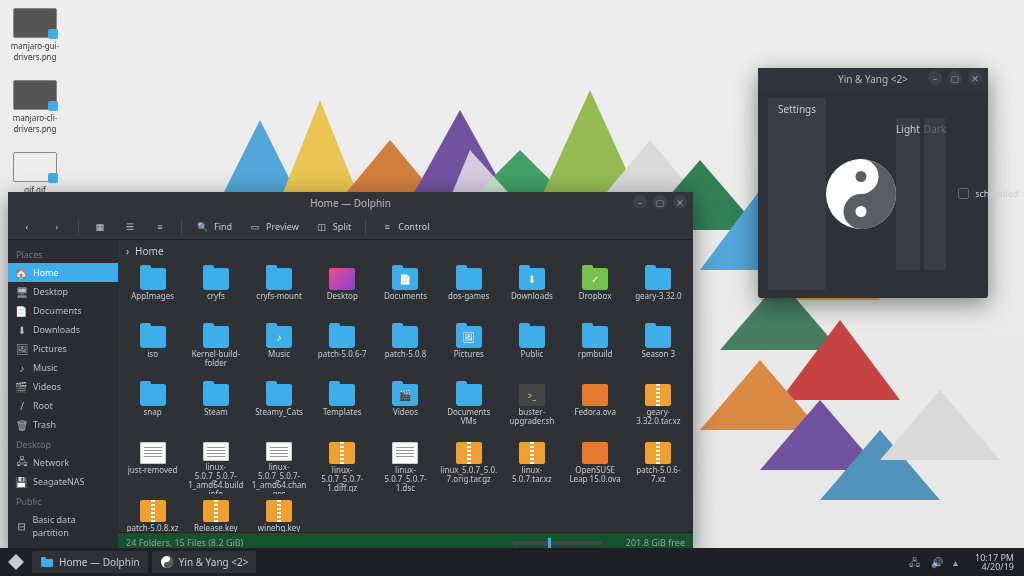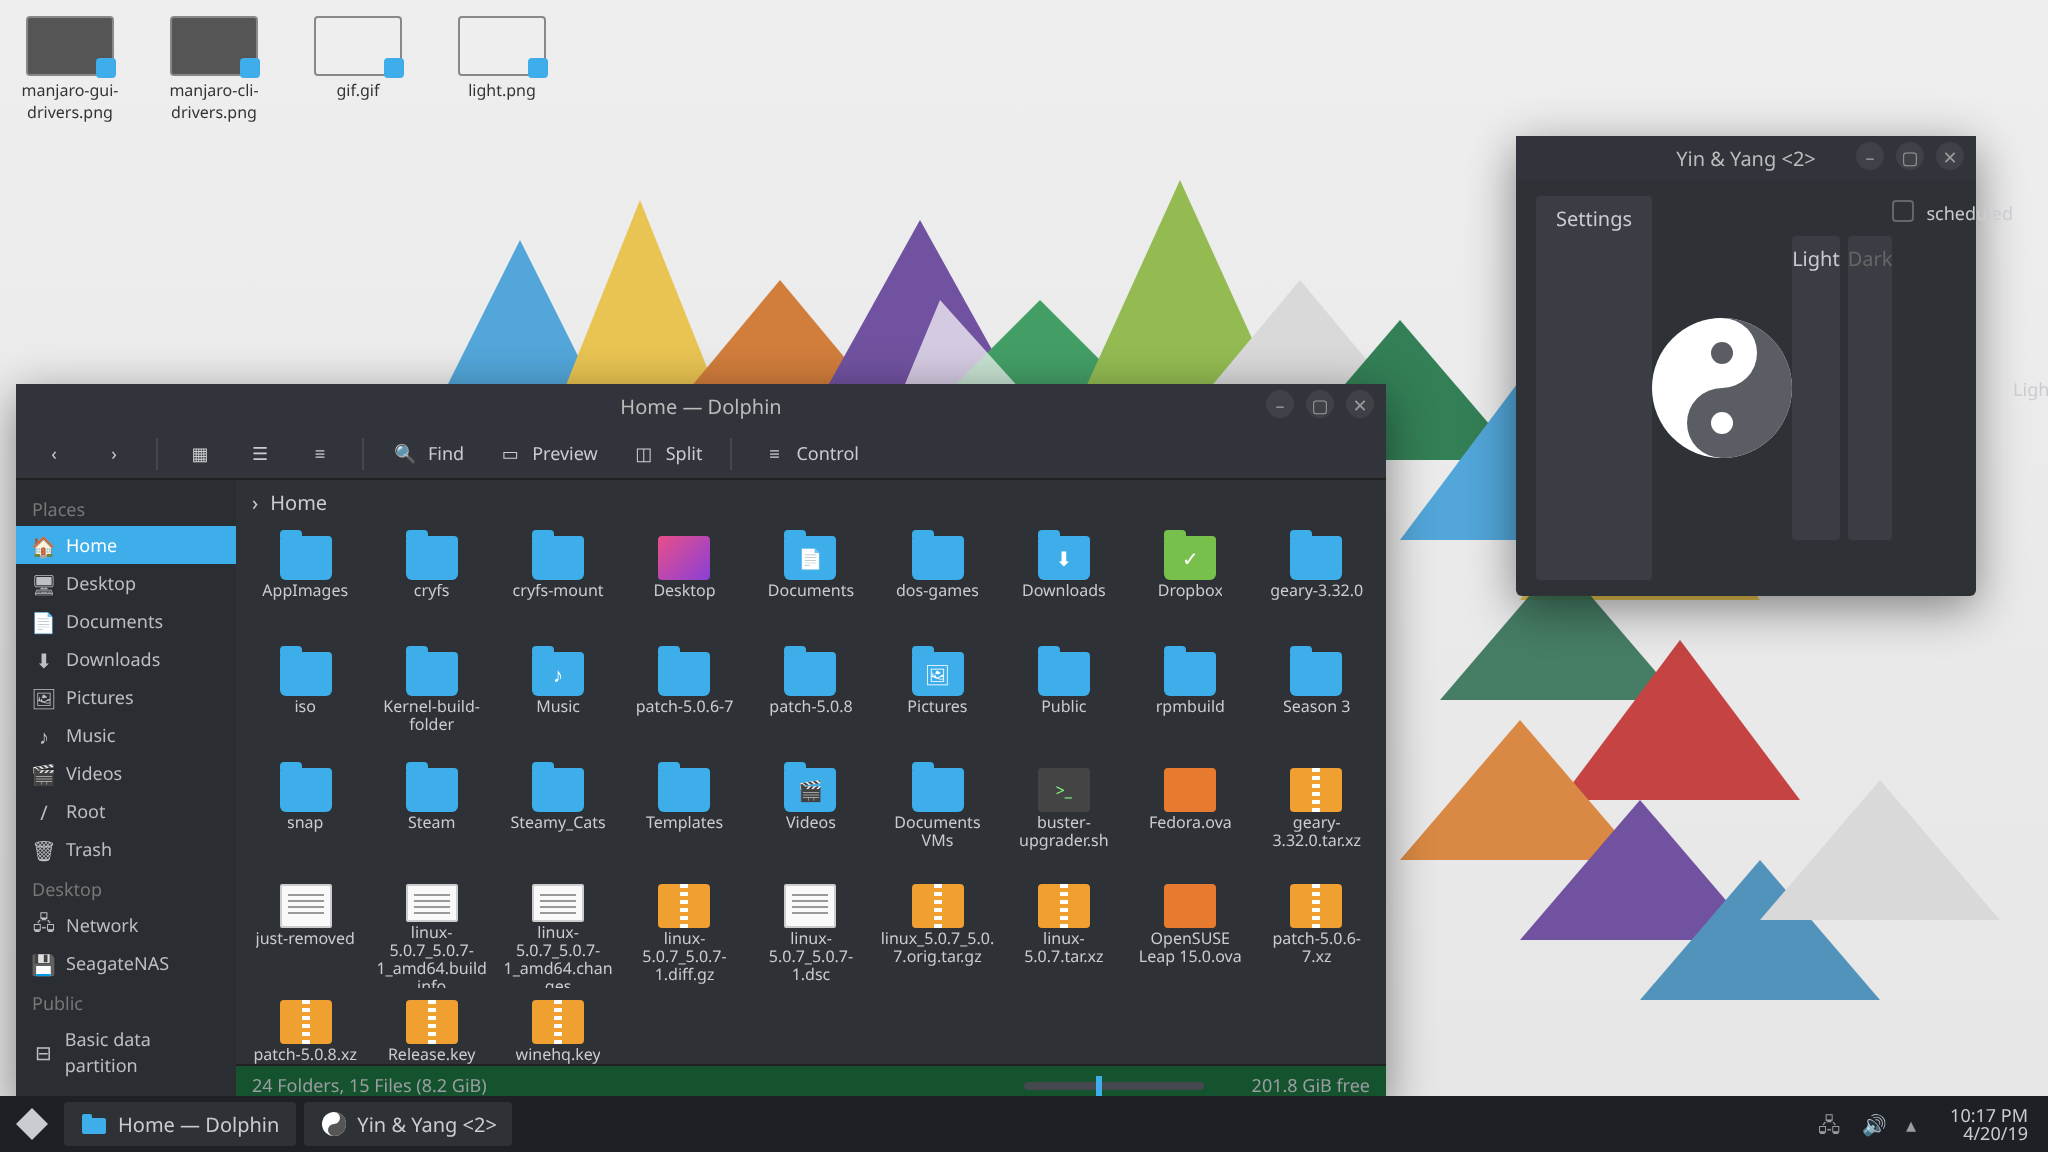--- a/index.html
+++ b/index.html
@@ -3,21 +3,21 @@
 <meta charset="utf-8">
 <style>
 * { margin: 0; padding: 0; box-sizing: border-box; font-family: "Noto Sans", "Segoe UI", sans-serif; }
 body { width: 1024px; height: 576px; overflow: hidden; background: #e8e8e8; position: relative; }
 
 
 .desktop { position: absolute; inset: 0; background: linear-gradient(#eeeeee,#e6e6e6); }
 .triangles { position: absolute; inset: 0; }
 
 
-.desktop-icons { position: absolute; top: 8px; left: 8px; display: flex; gap: 18px; }
+.desktop-icons { position: absolute; top: 8px; left: 8px; display: flex; gap: 18px; flex-direction: column; }
 .desktop-icon { width: 54px; text-align: center; color: #333; font-size: 8px; cursor: pointer; }
 .di-thumb { width: 44px; height: 30px; margin: 0 auto 2px; background: #555; border: 1px solid #888; border-radius: 2px; position: relative; }
 .di-thumb.light { background: #eee; }
 .di-thumb::after{content:""; position:absolute; right:-2px; bottom:-2px; width:10px; height:10px; background:#3daee9; border-radius:2px;}
 
 
 .dolphin { position: absolute; left: 8px; top: 192px; width: 685px; height: 360px; background: #2e3136; color: #d0d3d8; border-radius: 3px; box-shadow: 0 6px 24px rgba(0,0,0,.45); display: flex; flex-direction: column; font-size: 10px; }
 .titlebar { height: 22px; background: #31343a; display: flex; align-items: center; justify-content: center; position: relative; font-size: 10px; color: #bbb; }
 .win-controls { position: absolute; right: 6px; top: 3px; display: flex; gap: 6px; }
 .win-btn { width: 14px; height: 14px; border-radius: 50%; background: #3e4248; color:#999; font-size:9px; display:flex; align-items:center; justify-content:center; cursor:pointer; }
@@ -62,21 +62,21 @@
 .yy-logo{flex:1; display:flex; align-items:center; justify-content:center;}
 .yy-circle{width:70px; height:70px; border-radius:50%; background:#fff; position:relative; overflow:hidden;}
 .yy-half{position:absolute; top:0; right:0; width:50%; height:100%; background:#5a5d63;}
 .yy-dot1{position:absolute; top:0; left:50%; transform:translateX(-50%); width:35px; height:35px; border-radius:50%; background:#fff;}
 .yy-dot2{position:absolute; bottom:0; left:50%; transform:translateX(-50%); width:35px; height:35px; border-radius:50%; background:#5a5d63;}
 .yy-sm1{position:absolute; top:12px; left:50%; transform:translateX(-50%); width:11px; height:11px; border-radius:50%; background:#5a5d63;}
 .yy-sm2{position:absolute; bottom:12px; left:50%; transform:translateX(-50%); width:11px; height:11px; border-radius:50%; background:#fff;}
 .yy-tabs{display:flex; gap:4px; margin:20px 0;}
 .yy-tab{flex:1; text-align:center; padding:4px 0; background:#3a3d43; border-radius:2px; cursor:pointer; font-size:10px;}
 .yy-tab.inactive{color:#666;}
-.yy-check{display:flex; align-items:flex-start; gap:6px; font-size:9px; margin:2px 0 4px;}
+.yy-check{display:flex; align-items:center; gap:6px; font-size:9px; margin:2px 12px 4px;}
 .yy-cb{width:11px; height:11px; border:1px solid #666; border-radius:2px;}
 .yy-row{display:flex; align-items:center; justify-content:space-between; font-size:9px; margin:3px 0;}
 .yy-input{width:110px; height:16px; background:#3a3d43; border-radius:2px; color:#777; font-size:9px; display:flex; align-items:center; padding:0 6px; justify-content:space-between;}
 
 
 .taskbar{position:absolute; left:0; right:0; bottom:0; height:28px; background:#1e2025; display:flex; align-items:center; color:#c9ccd1; font-size:10px; padding:0 4px;}
 .tb-launch{width:24px; height:24px; display:flex; align-items:center; justify-content:center; cursor:pointer;}
 .task{display:flex; align-items:center; gap:5px; padding:3px 8px; margin-left:4px; background:#2e3136; border-radius:2px; cursor:pointer; height:22px;}
 .task-ic{width:14px; height:14px;}
 .tray{margin-left:auto; display:flex; align-items:center; gap:8px; padding-right:6px;}

